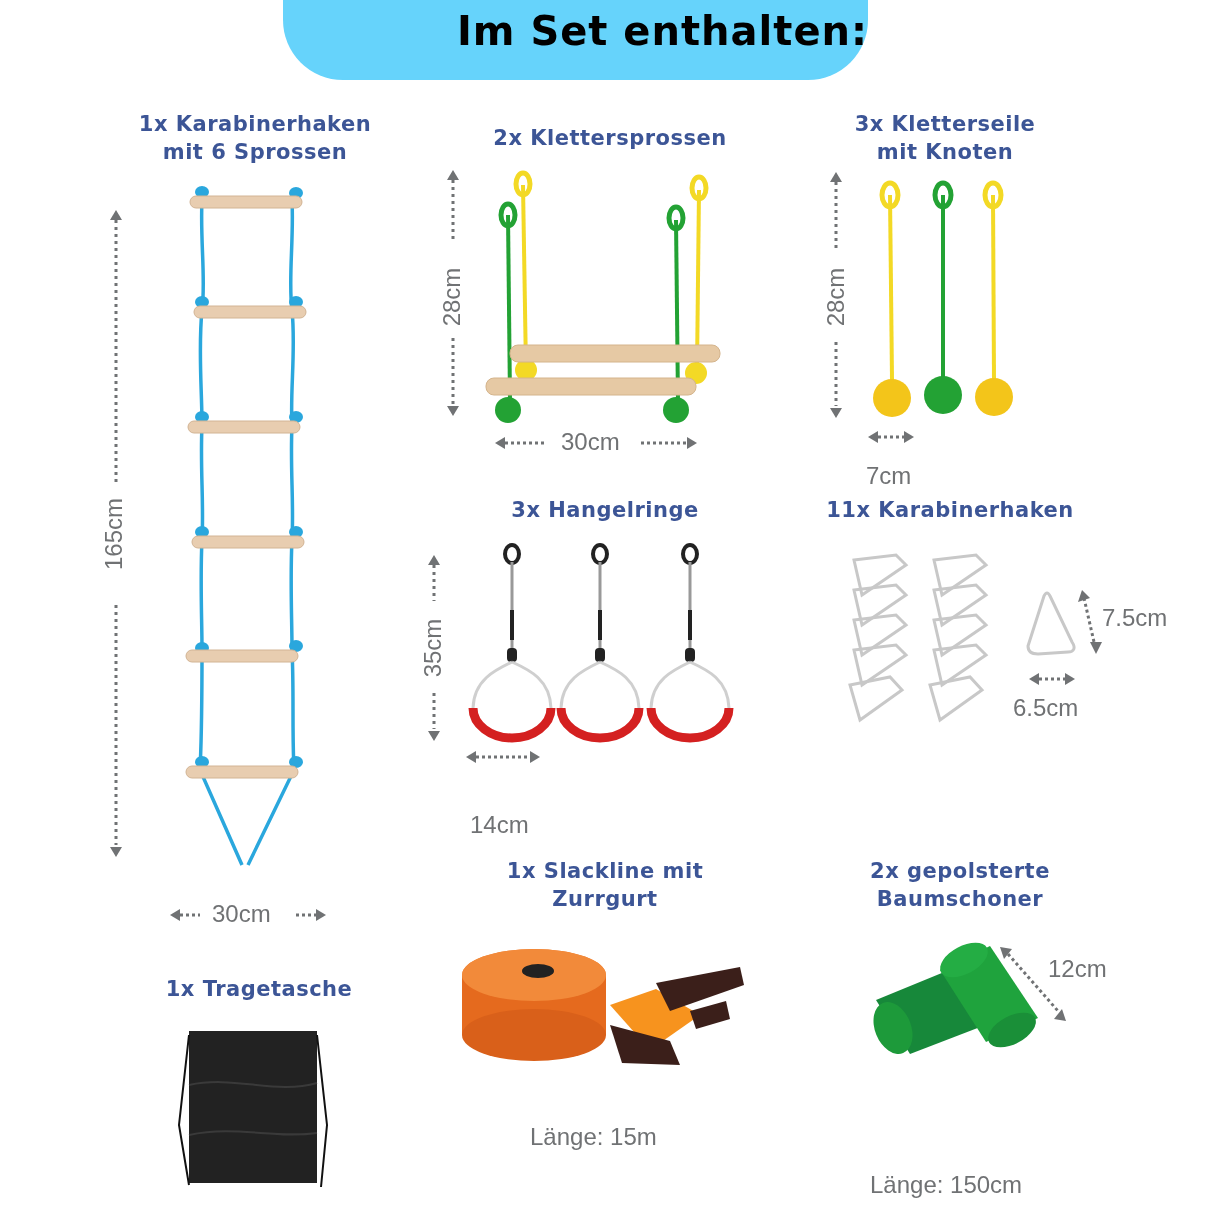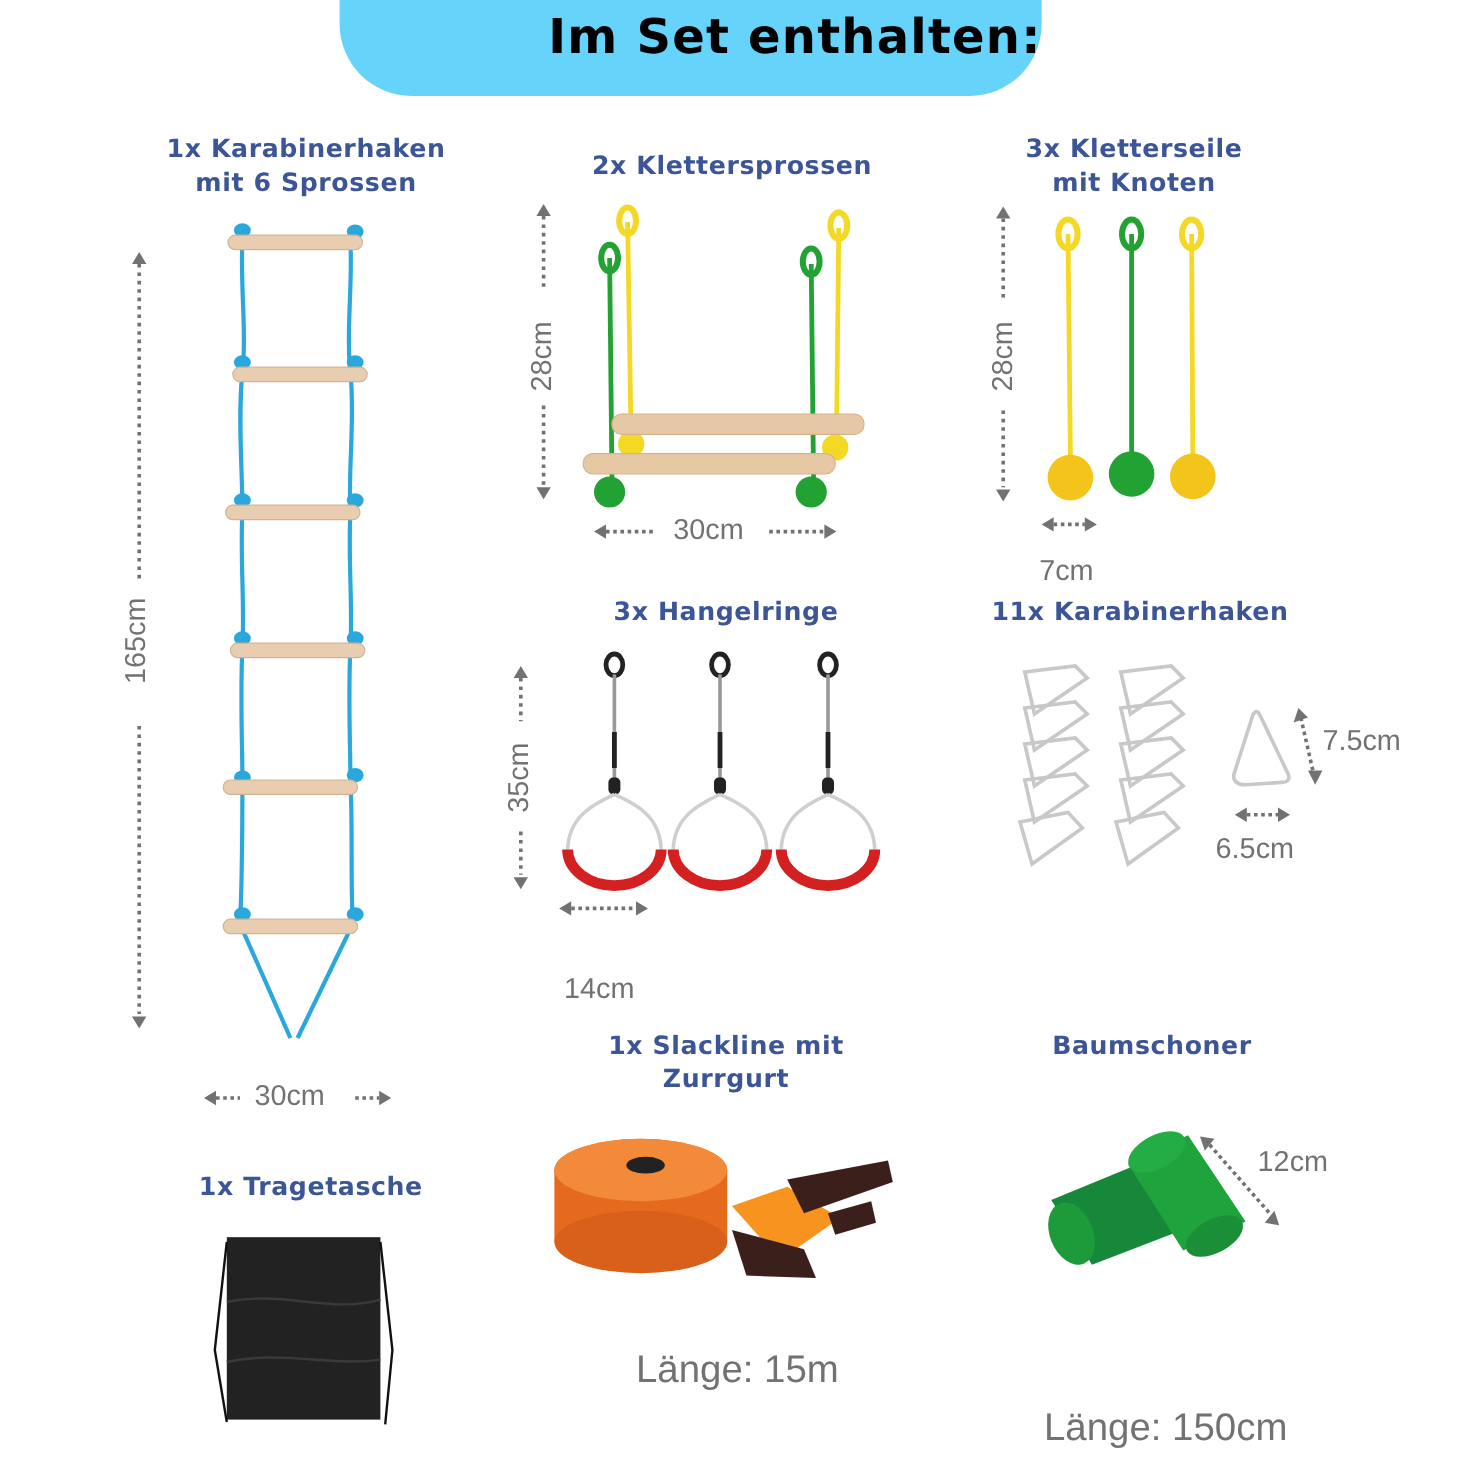--- a/index.html
+++ b/index.html
@@ -2,21 +2,21 @@
 <html><head>
 <meta charset="utf-8">
 <style>
   html,body{margin:0;padding:0;background:#ffffff;}
   body{width:1214px;height:1214px;position:relative;overflow:hidden;font-family:"DejaVu Sans",sans-serif;}
   .banner{position:absolute;left:283px;top:-40px;width:585px;height:120px;background:#66d3fb;border-radius:0 0 60px 60px;}
   .banner-title{position:absolute;left:0;right:0;top:48px;text-align:right;color:#000000;font-family:"DejaVu Sans",sans-serif;font-weight:bold;font-size:40px;letter-spacing:1px;}
   .h{position:absolute;color:#3c5596;font-family:"DejaVu Sans",sans-serif;font-weight:bold;font-size:21px;line-height:28px;text-align:center;letter-spacing:0.5px;}
   .dim{position:absolute;color:#707274;font-family:"Liberation Sans",sans-serif;font-size:24px;white-space:nowrap;}
   .dimv{position:absolute;color:#707274;font-family:"Liberation Sans",sans-serif;font-size:24px;white-space:nowrap;transform:rotate(-90deg);transform-origin:center center;}
-  .len{position:absolute;color:#707274;font-family:"Liberation Sans",sans-serif;font-size:32px;white-space:nowrap;text-align:center;}
+  .len{position:absolute;color:#707274;font-family:"Liberation Sans",sans-serif;font-size:24px;white-space:nowrap;text-align:center;}
   svg{position:absolute;overflow:visible;}
 </style>
 </head>
 <body>
 
 <div class="banner">
   <div class="banner-title">Im Set enthalten:</div>
 </div>
 
 <div class="h" style="left:130px;top:110px;width:250px;">
@@ -221,20 +221,21 @@
   <ellipse cx="74" cy="30" rx="72" ry="26" fill="#f28a3a"></ellipse>
   <ellipse cx="78" cy="26" rx="16" ry="7" fill="#222"></ellipse>
   <path d="M150 60 L196 44 L240 70 L190 105 Z" fill="#f7931e"></path>
   <path d="M196 38 L280 22 L284 40 L210 66 Z" fill="#3b1f1a"></path>
   <path d="M150 80 L210 96 L220 120 L162 118 Z" fill="#3b1f1a"></path>
   <path d="M230 66 L266 56 L270 74 L236 84 Z" fill="#3b1f1a"></path>
 </svg>
 <div class="len" style="left:530px;top:1123px;">Länge: 15m</div>
 
 <div class="h" style="left:840px;top:857px;width:240px;">
+  <div>2x gepolsterte</div>
   <div>Baumschoner</div>
 </div>
 <svg style="left:870px;top:940px" width="180" height="120">
   <path d="M6 60 L84 28 L118 84 L40 114 Z" fill="#17883a"></path>
   <ellipse cx="23" cy="88" rx="18" ry="27" transform="rotate(-22 23 88)" fill="#1d9a3a"></ellipse>
   <path d="M70 30 L120 6 L168 78 L116 102 Z" fill="#1fa33d"></path>
   <ellipse cx="94" cy="20" rx="26" ry="14" transform="rotate(-28 94 20)" fill="#24ad44"></ellipse>
   <ellipse cx="142" cy="90" rx="26" ry="14" transform="rotate(-28 142 90)" fill="#1a8f38"></ellipse>
 </svg>
 <svg style="left:998px;top:945px" width="75" height="80">

